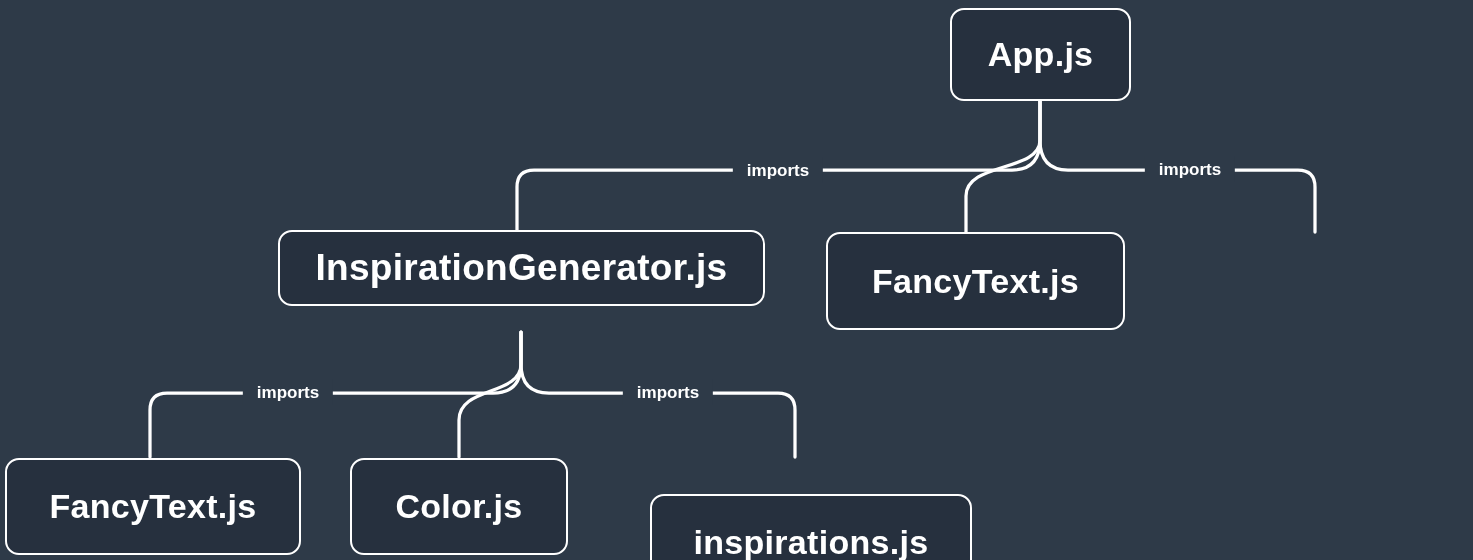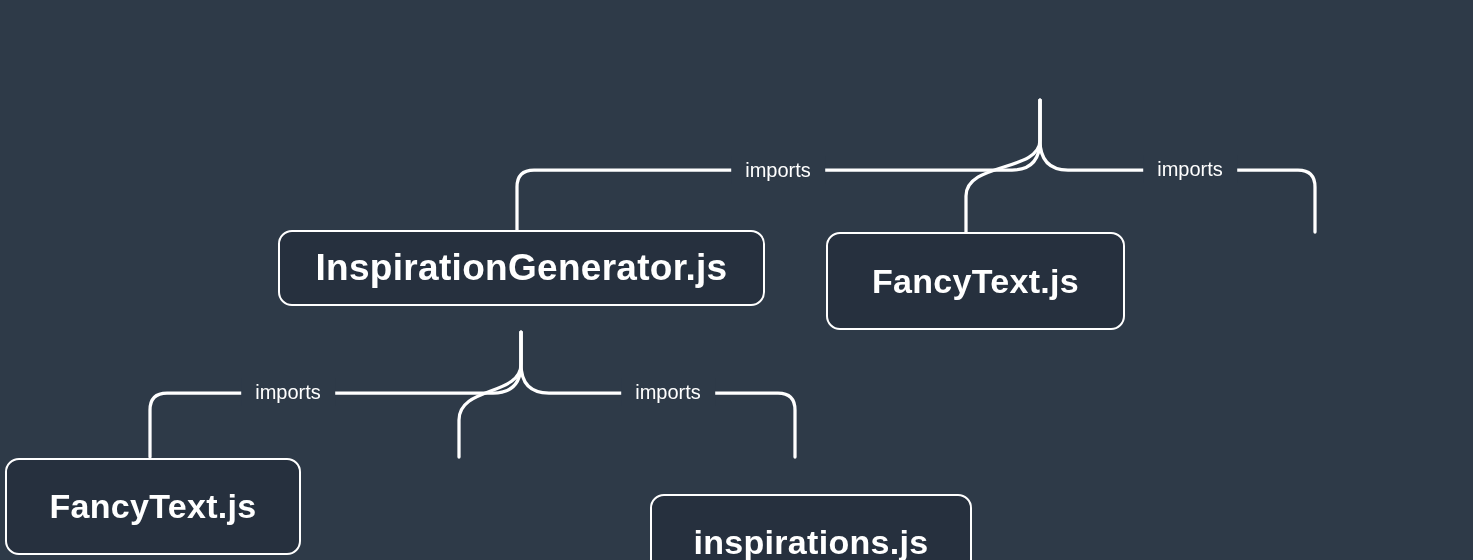--- a/index.html
+++ b/index.html
@@ -26,22 +26,22 @@
     stroke: var(--edge, #ffffff);
     stroke-width: 3.25;
     stroke-linecap: round;
   }
   .edge-label {
     position: absolute;
     transform: translate(-50%, -50%);
     z-index: 2;
     background: var(--bg, #2e3a48);
     color: var(--text, #ffffff);
-    font-size: 20px;
-    font-weight: 400;
+    font-size: 17px;
+    font-weight: 700;
     line-height: 1;
     padding: 4px 14px;
     white-space: nowrap;
   }
   .node {
     position: absolute;
     z-index: 3;
     display: flex;
     align-items: center;
     justify-content: center;
@@ -73,24 +73,26 @@
     <path d="M 521 332 V 364 C 521 396 459 386 459 420 V 457"></path>
 
     <path d="M 521 332 V 364 C 521 382 529 393 549 393 H 778 Q 795 393 795 410 V 457"></path>
   </svg>
 
   <div class="edge-label" style="left:778px; top:170px;">imports</div>
   <div class="edge-label" style="left:1190px; top:169px;">imports</div>
   <div class="edge-label" style="left:288px; top:392px;">imports</div>
   <div class="edge-label" style="left:668px; top:392px;">imports</div>
 
+  <div class="node" style="left:950px; top:8px; width:181px; height:93px;">App.js</div>
 
   <div class="node" style="left:278px; top:230px; width:487px; height:76px; font-size:37px;">InspirationGenerator.js</div>
 
   <div class="node" style="left:826px; top:232px; width:299px; height:98px;">FancyText.js</div>
 
 
   <div class="node" style="left:5px; top:458px; width:296px; height:97px;">FancyText.js</div>
 
+  <div class="node" style="left:350px; top:458px; width:218px; height:97px;">Color.js</div>
 
   <div class="node" style="left:650px; top:458px; width:322px; height:97px;margin-top:36px;">inspirations.js</div>
 
 </div>
 
 </body></html>

